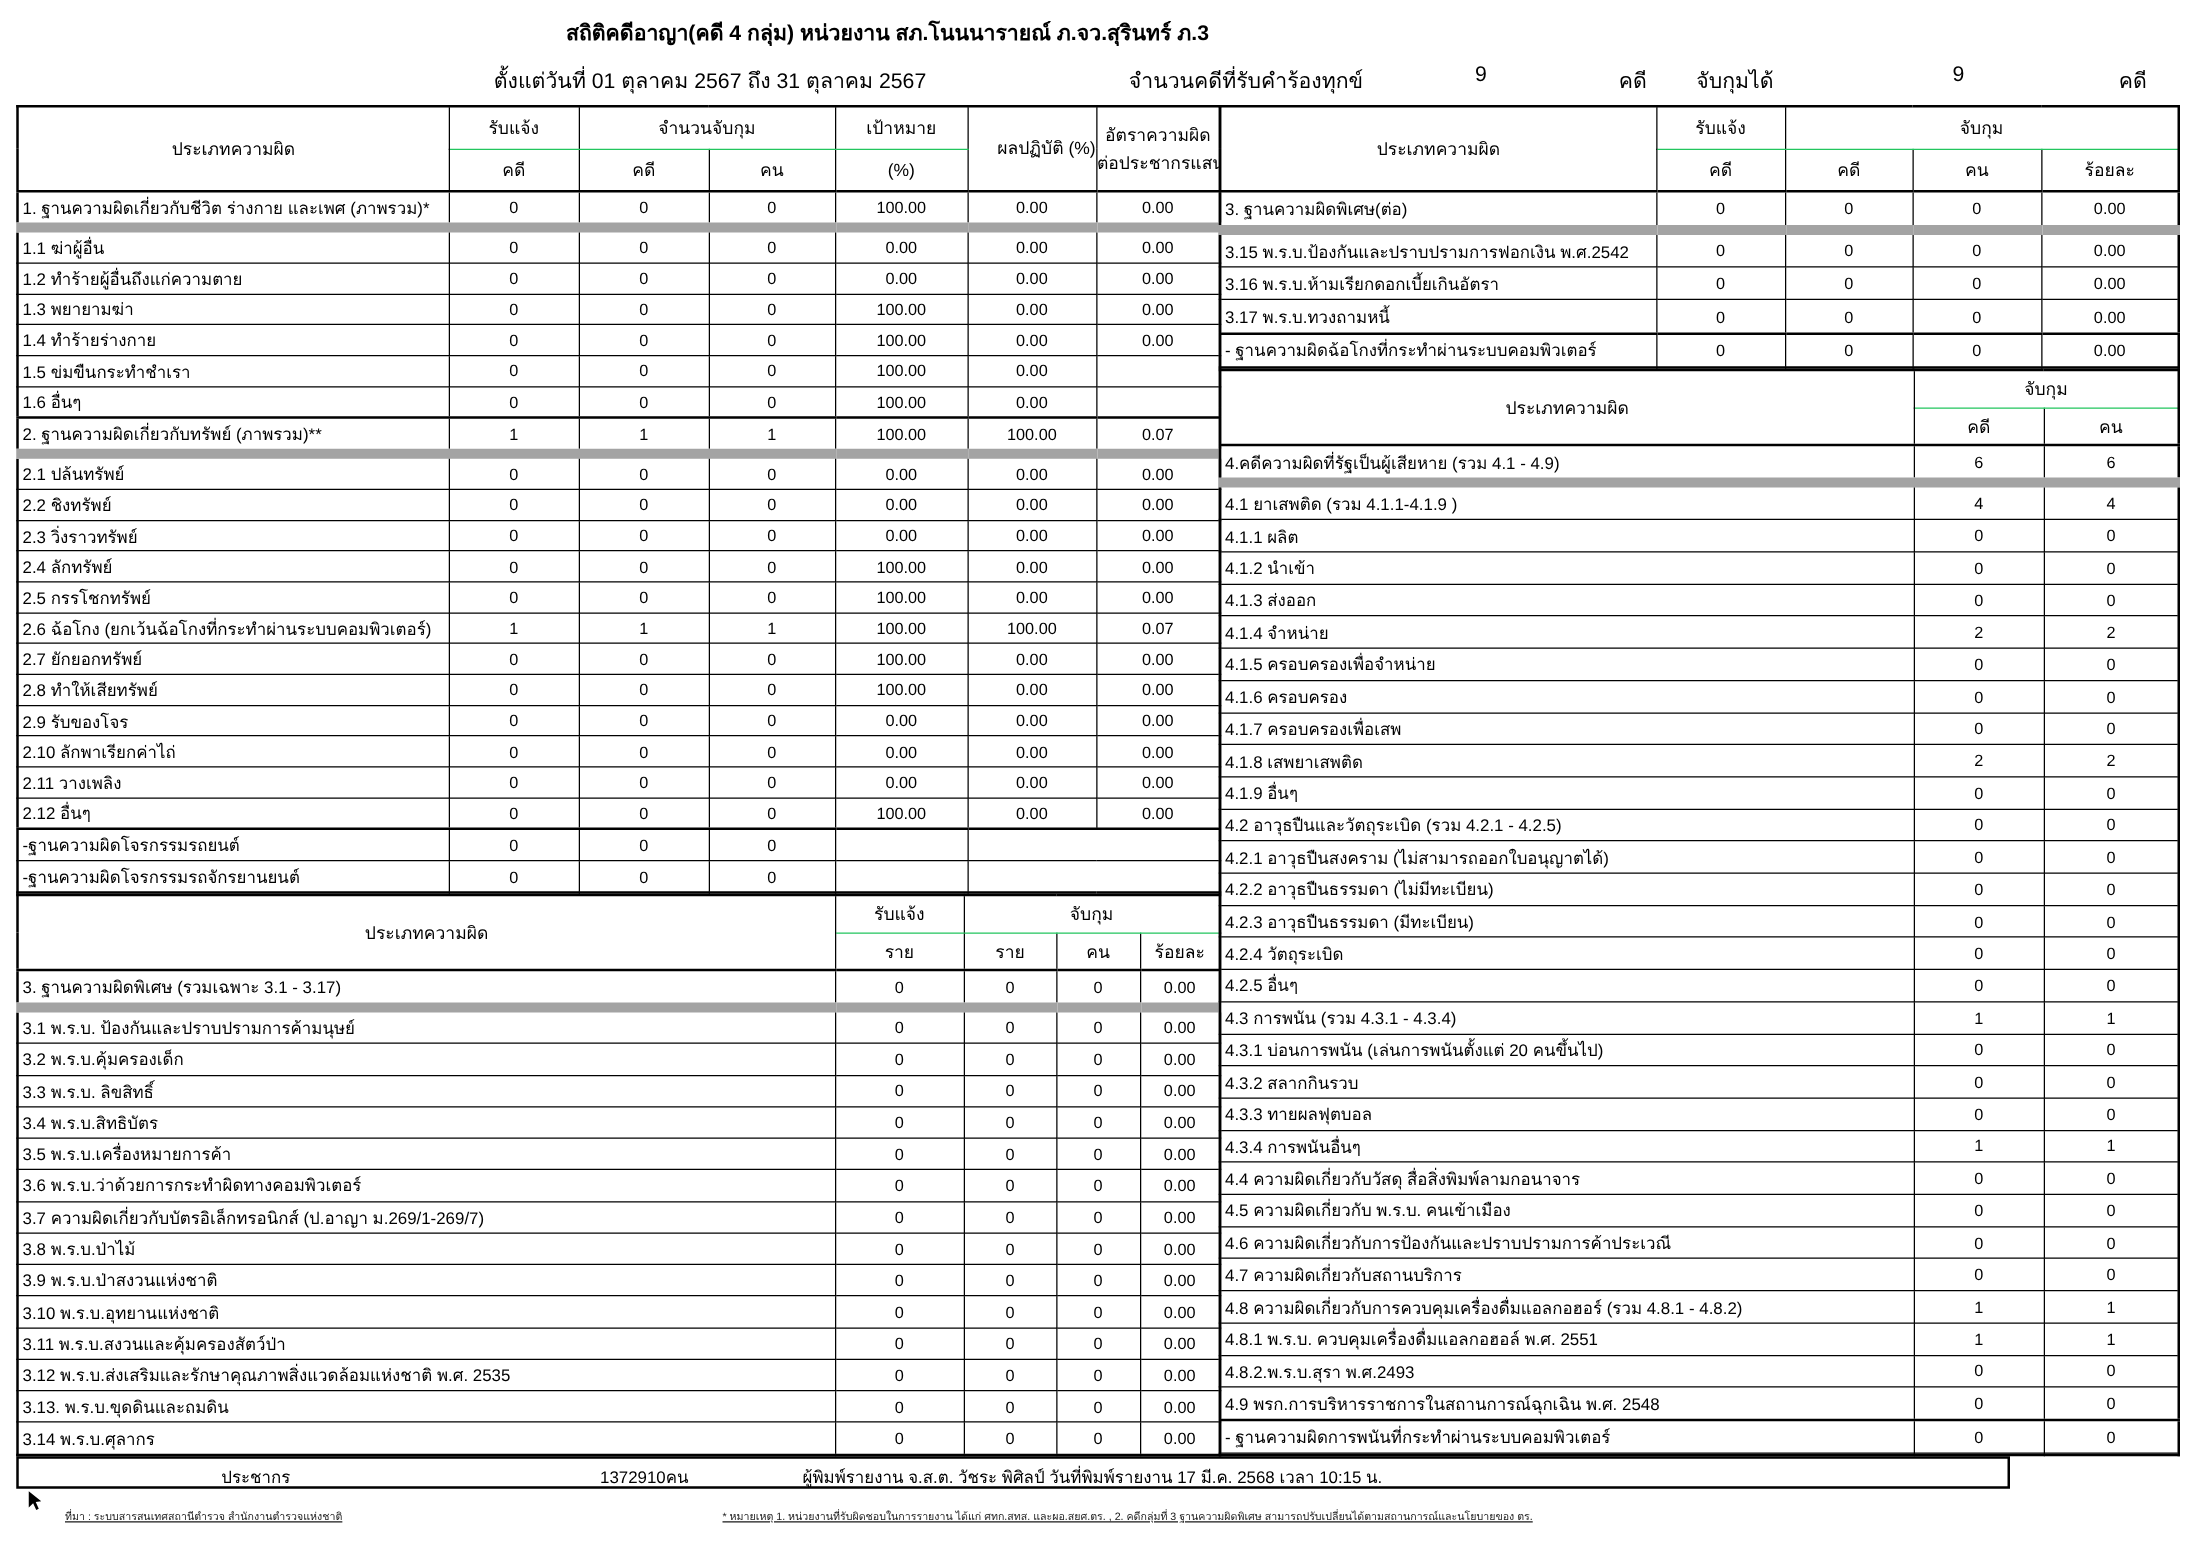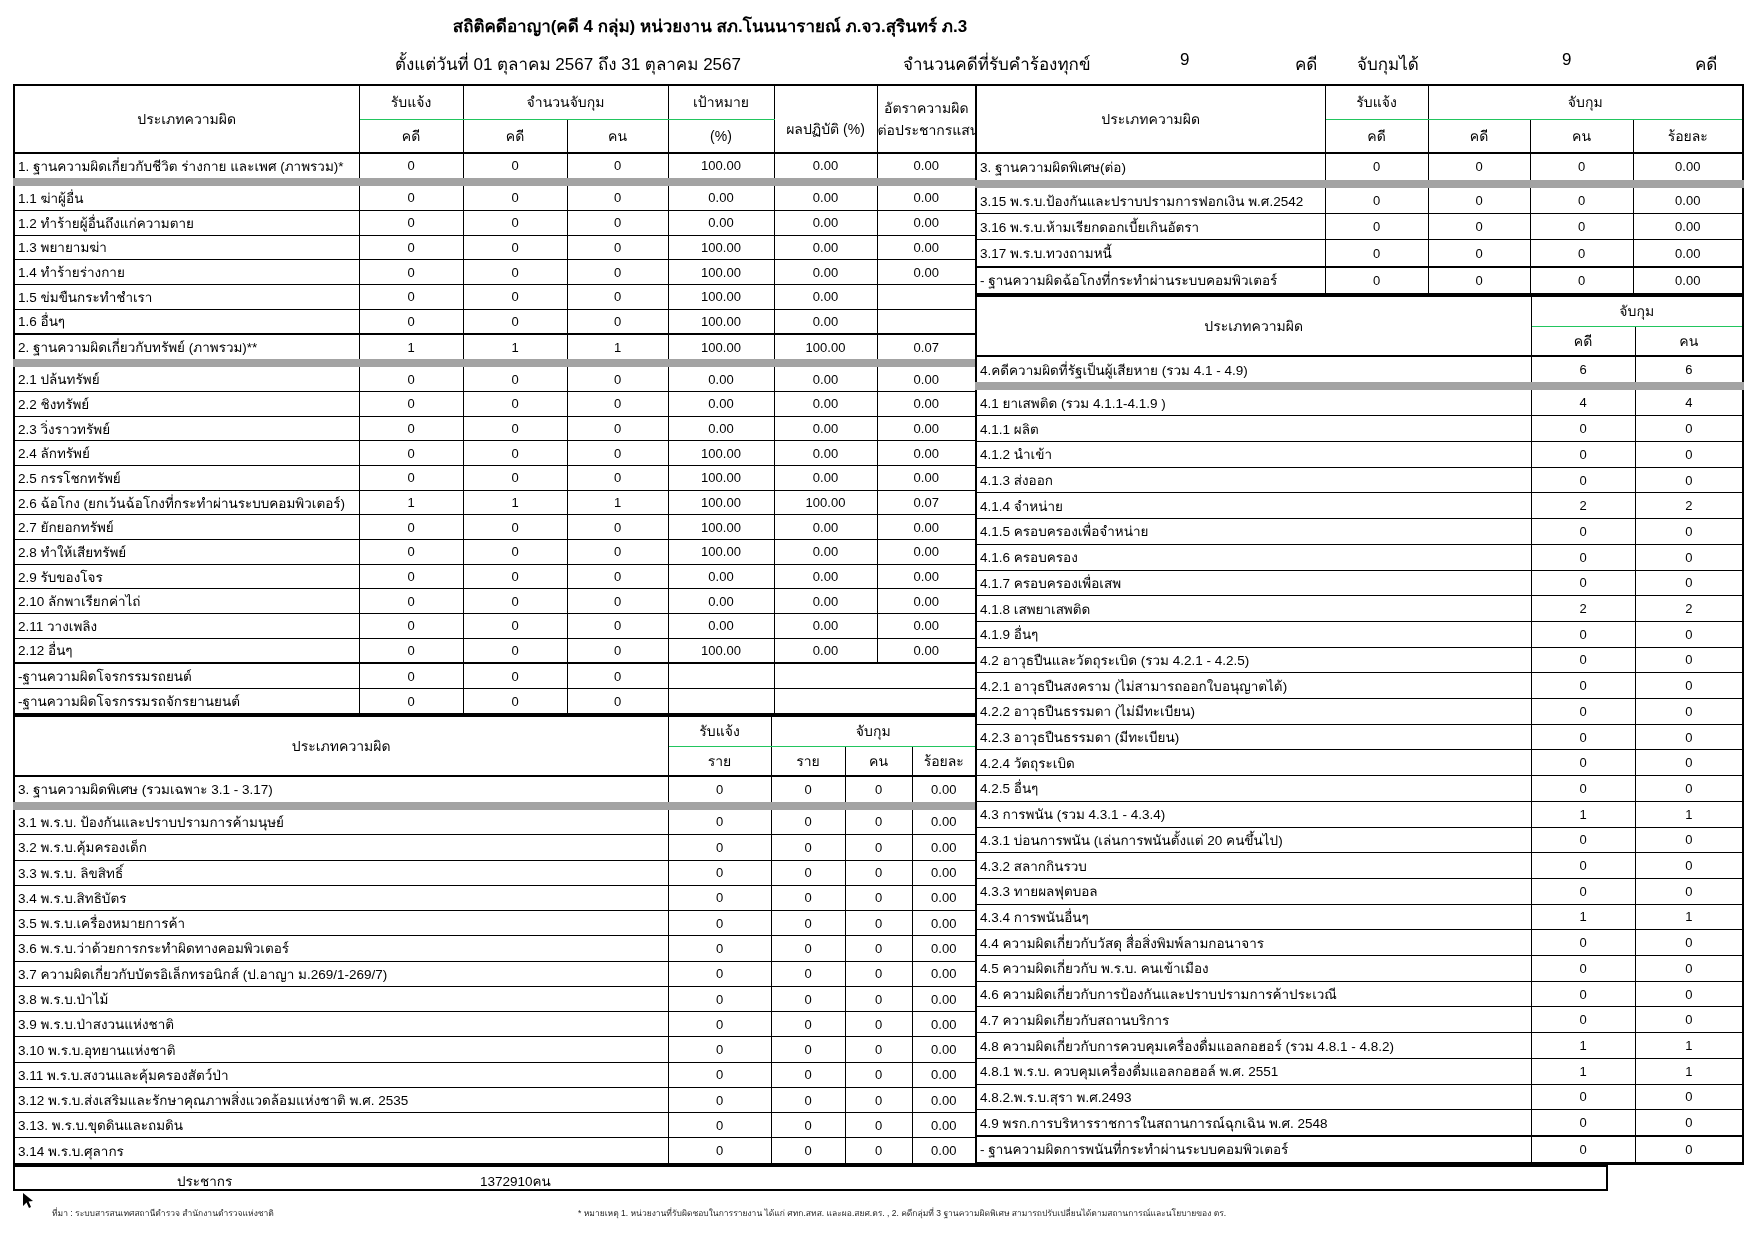--- a/index.html
+++ b/index.html
@@ -26,21 +26,21 @@
     width: 100%; height: 100%;
   }
   th, td {
     border: 1px solid #000;
     font-weight: normal;
     overflow: hidden;
     white-space: nowrap;
     padding: 0;
   }
   th { font-size: 14px; text-align: center; vertical-align: middle; }
-  th.vb { vertical-align: bottom; padding-bottom: 12px; }
+  th.vb { vertical-align: bottom; padding-bottom: 23px; text-align: right; }
   td.cat { text-align: left; padding-left: 3px; font-size: 13.5px; }
   td.num { text-align: center; font-size: 13px; }
   table { border: 2px solid #000; }
   thead th { border-bottom: 1px solid #22c55e; }
   tr.grp td { border-top: 2px solid #000; border-bottom: 8px solid #a3a3a3; }
   tr.sep td { border-top: 2px solid #000; }
 
   #tableA { left: 13px;  top: 84px;  width: 962px; height: 631px; }
   #tableB { left: 13px;  top: 715px; width: 962px; height: 450px; }
   #tableC { left: 975px; top: 84px;  width: 767px; height: 211px; }
@@ -51,21 +51,21 @@
   #tableD thead tr { height: 30px; }
 
   .band {
     position: absolute;
     left: 13px; top: 1165px; width: 1595px; height: 26px;
     border: 2px solid #000;
     font-size: 13.5px;
   }
   .band span { position: absolute; top: 3px; white-space: nowrap; }
 
-  .footnote { font-size: 8.5px; color: #1a1a1a; top: 1206px; }
+  .footnote { font-size: 8.5px; color: #1a1a1a; top: 1206px; text-decoration: underline; }
 
   .cursor-icon { position: absolute; left: 20px; top: 1192px; }
 </style>
 </head>
 <body>
 
 <div class="abs page-title">สถิติคดีอาญา(คดี 4 กลุ่ม) หน่วยงาน สภ.โนนนารายณ์ ภ.จว.สุรินทร์ ภ.3</div>
 
 <div class="abs sub" style="left:395px">ตั้งแต่วันที่ 01 ตุลาคม 2567 ถึง 31 ตุลาคม 2567</div>
 <div class="abs sub" style="left:903px">จำนวนคดีที่รับคำร้องทุกข์</div>
@@ -678,19 +678,20 @@
           <td class="num"></td>
           <td class="num"></td>
         </tr>
       </tbody>
   </table>
 </div>
 
 <div class="band">
   <span style="left:162px">ประชากร</span>
   <span style="left:465px">1372910คน</span>
+  <span style="left:627px">ผู้พิมพ์รายงาน จ.ส.ต. วัชระ พิศิลป์ วันที่พิมพ์รายงาน 17 มี.ค. 2568  เวลา 10:15 น.</span>
 </div>
 
 <svg class="cursor-icon" width="16" height="18" viewBox="0 0 16 18">
   <path d="M3,1 L3,14 L6.5,10.5 L9,16 L11,15 L8.6,9.6 L13,9 Z" fill="#000"></path>
 </svg>
 <div class="abs footnote" style="left:52px">ที่มา : ระบบสารสนเทศสถานีตำรวจ  สำนักงานตำรวจแห่งชาติ</div>
 <div class="abs footnote" style="left:578px">* หมายเหตุ   1. หน่วยงานที่รับผิดชอบในการรายงาน ได้แก่ ศทก.สทส. และผอ.สยศ.ตร. , 2. คดีกลุ่มที่ 3 ฐานความผิดพิเศษ สามารถปรับเปลี่ยนได้ตามสถานการณ์และนโยบายของ ตร.</div>
 
 </body></html>

